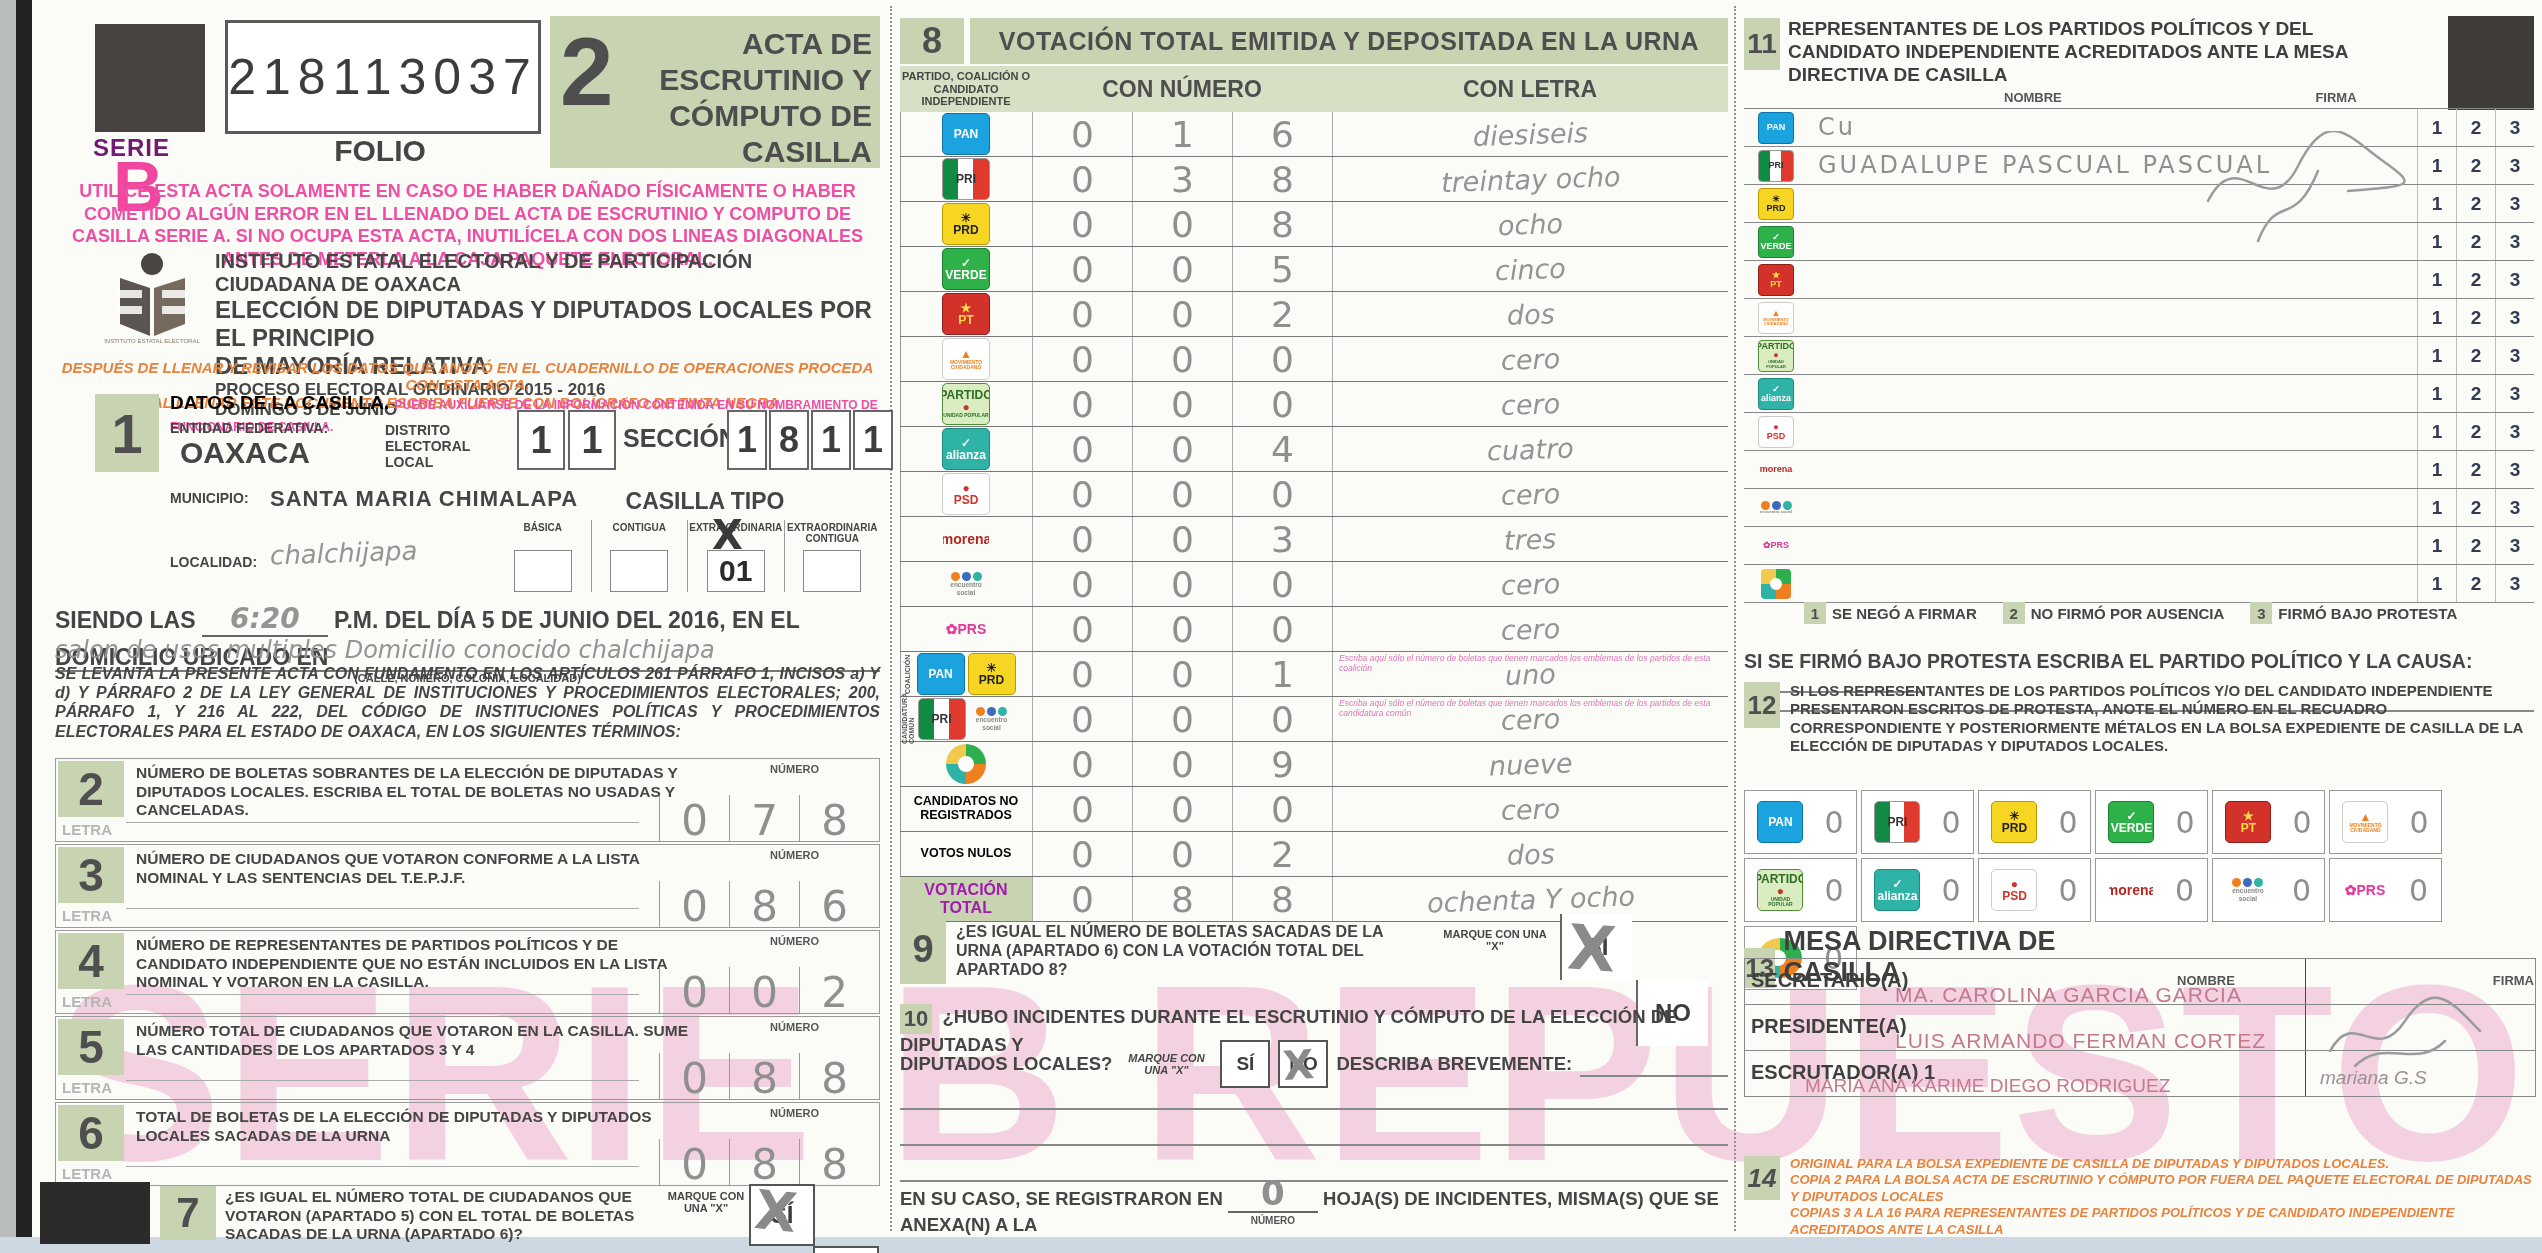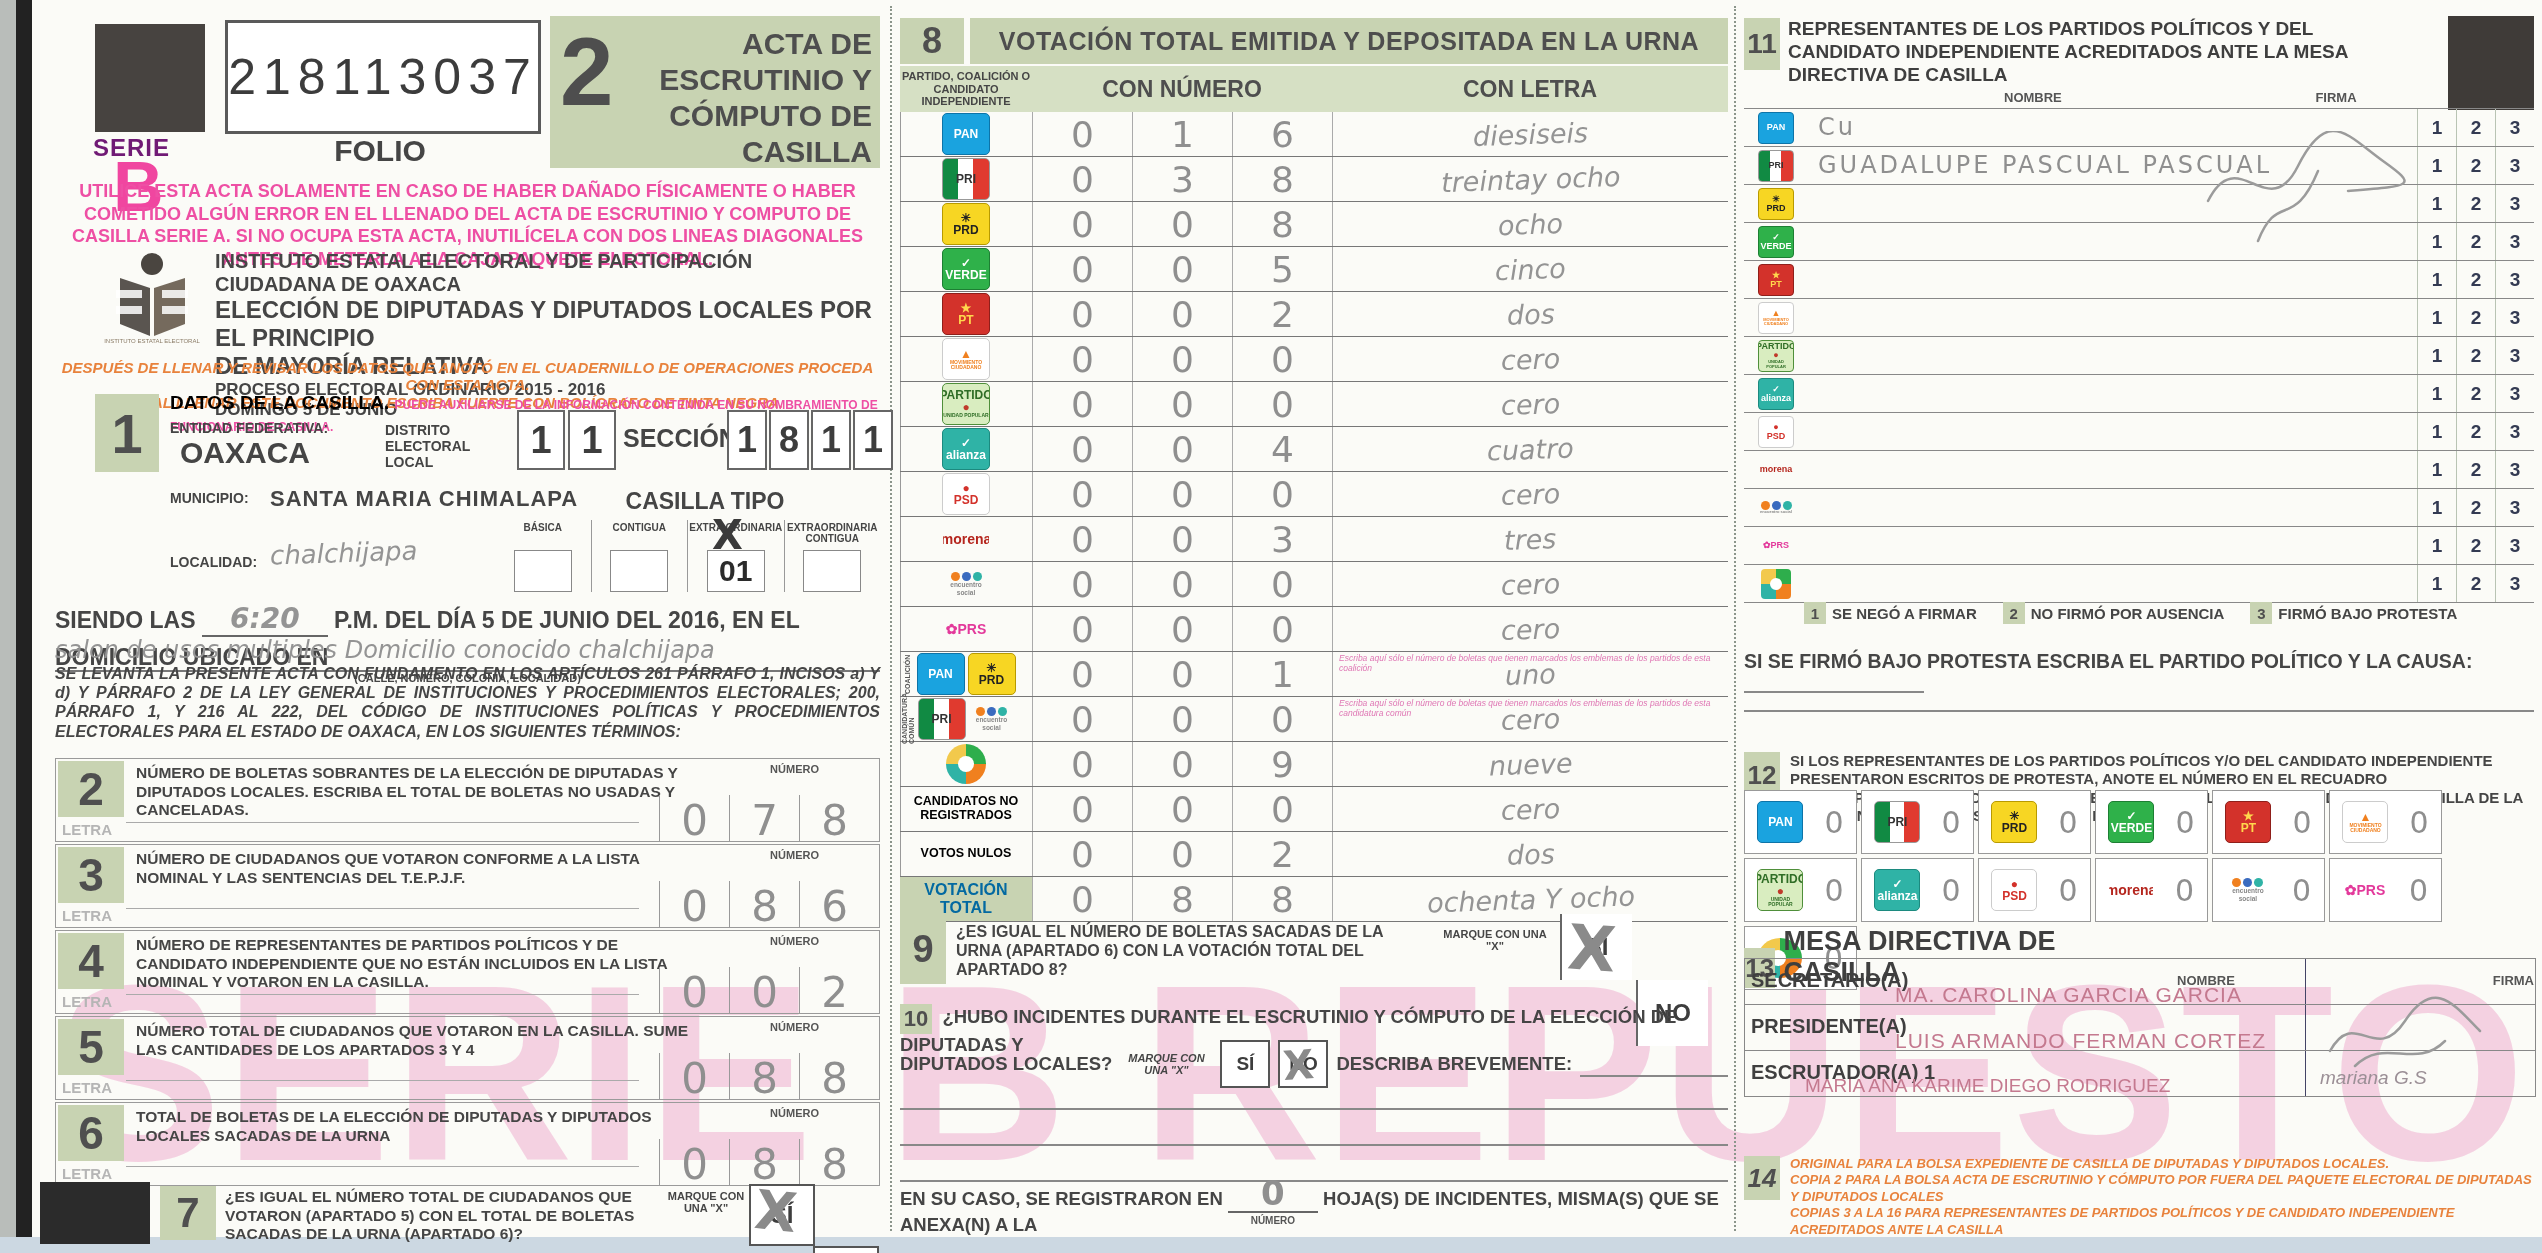--- a/index.html
+++ b/index.html
@@ -80,21 +80,21 @@
     display:flex;align-items:center;justify-content:center;font-size:25px;font-weight:800;color:#4e4e4e;letter-spacing:0.5px;}
   .vsub{position:absolute;left:0;top:56px;width:828px;height:46px;background:#d6e0c4;display:flex;}
   .vsub .c1{width:132px;font-size:11px;font-weight:bold;display:flex;align-items:center;justify-content:center;text-align:center;line-height:1.15;}
   .vsub .c2{width:300px;display:flex;align-items:center;justify-content:center;font-size:23px;font-weight:800;color:#4e4e4e;}
   .vsub .c3{flex:1;display:flex;align-items:center;justify-content:center;font-size:23px;font-weight:800;color:#4e4e4e;}
   #vrows{position:absolute;left:0;top:102px;width:828px;}
   .vrow{position:relative;height:44px;border-bottom:1px solid #777;display:flex;}
   .vrow .pcell{width:132px;position:relative;display:flex;align-items:center;justify-content:center;gap:3px;}
   .vrow .plabel{font-size:12.5px;font-weight:bold;text-align:center;line-height:1.1;width:126px;}
   .vrow.total .pcell{background:#c8d3b2;}
-  .vrow.total .plabel{font-size:16px;color:#0369a1;}
+  .vrow.total .plabel{font-size:16px;color:#a21caf;}
   .vrow .ncell{width:300px;display:flex;border-left:1px solid #aaa;}
   .vrow .nsub{flex:1;border-right:1px solid #aaa;display:flex;align-items:center;justify-content:center;font-size:36px;}
   .vrow .lcell{flex:1;position:relative;display:flex;align-items:center;justify-content:center;font-size:27px;}
   .vrow .hint{position:absolute;left:6px;top:1px;right:2px;font-size:8.5px;color:#df76b4;font-style:italic;text-align:left;}
   .vrow .side{position:absolute;left:0;top:0;bottom:0;width:13px;border-right:1px solid #999;
     font-size:7px;font-weight:bold;color:#555;writing-mode:vertical-rl;transform:rotate(180deg);
     display:flex;align-items:center;justify-content:center;letter-spacing:0;}
   
   .logo{width:46px;height:40px;border-radius:5px;display:flex;flex-direction:column;align-items:center;justify-content:center;
     font-weight:bold;line-height:1;overflow:hidden;flex-shrink:0;}
@@ -132,21 +132,21 @@
   .rrow .ncol{width:38px;border-left:1px solid #b9c4b4;display:flex;align-items:center;justify-content:center;
     font-size:19px;font-weight:800;color:#333a52;}
   .rrow .hwname{position:absolute;left:10px;top:4px;font-size:24px;letter-spacing:3px;}
   .rrow .sigsvg{display:none;}
   .rrow.sig .sigsvg{display:block;position:absolute;left:390px;top:-16px;z-index:3;}
   .legend{position:absolute;left:60px;top:592px;width:720px;display:flex;gap:26px;}
   .leg{display:flex;align-items:center;gap:6px;font-size:15px;font-weight:bold;}
   .leg .badge{width:22px;height:22px;font-size:15px;}
   .protest{position:absolute;left:0;top:640px;width:790px;font-size:19.5px;font-weight:bold;}
   .protest-extra{position:absolute;left:0;top:700px;width:790px;border-bottom:2px solid #888;}
-  .s12{position:absolute;left:0;top:742px;width:790px;}
+  .s12{position:absolute;left:0;top:672px;width:790px;}
   .s12 .badge{position:absolute;left:0;top:0;width:36px;height:46px;font-size:26px;}
   .s12 .t{margin-left:46px;width:744px;font-size:15px;font-weight:bold;line-height:1.22;}
   #s12boxes{position:absolute;left:0;top:780px;width:790px;display:flex;flex-wrap:wrap;gap:4px;}
   .pbox{width:107px;height:58px;border:1px solid #999;background:#fff;display:flex;align-items:center;justify-content:space-around;padding:2px;}
   .pbox .logo{width:44px;height:40px;} .pbox .hwv{font-size:30px;}
   
   .mesa-h{position:absolute;left:0;top:916px;width:790px;display:flex;align-items:flex-end;gap:8px;}
   .mesa-h .badge{width:36px;height:40px;font-size:26px;}
   .mesa-h .t{font-size:27px;font-weight:800;color:#3f3f3f;}
   .mesa-h .nl{font-size:13px;font-weight:bold;color:#555;margin-left:40px;}

